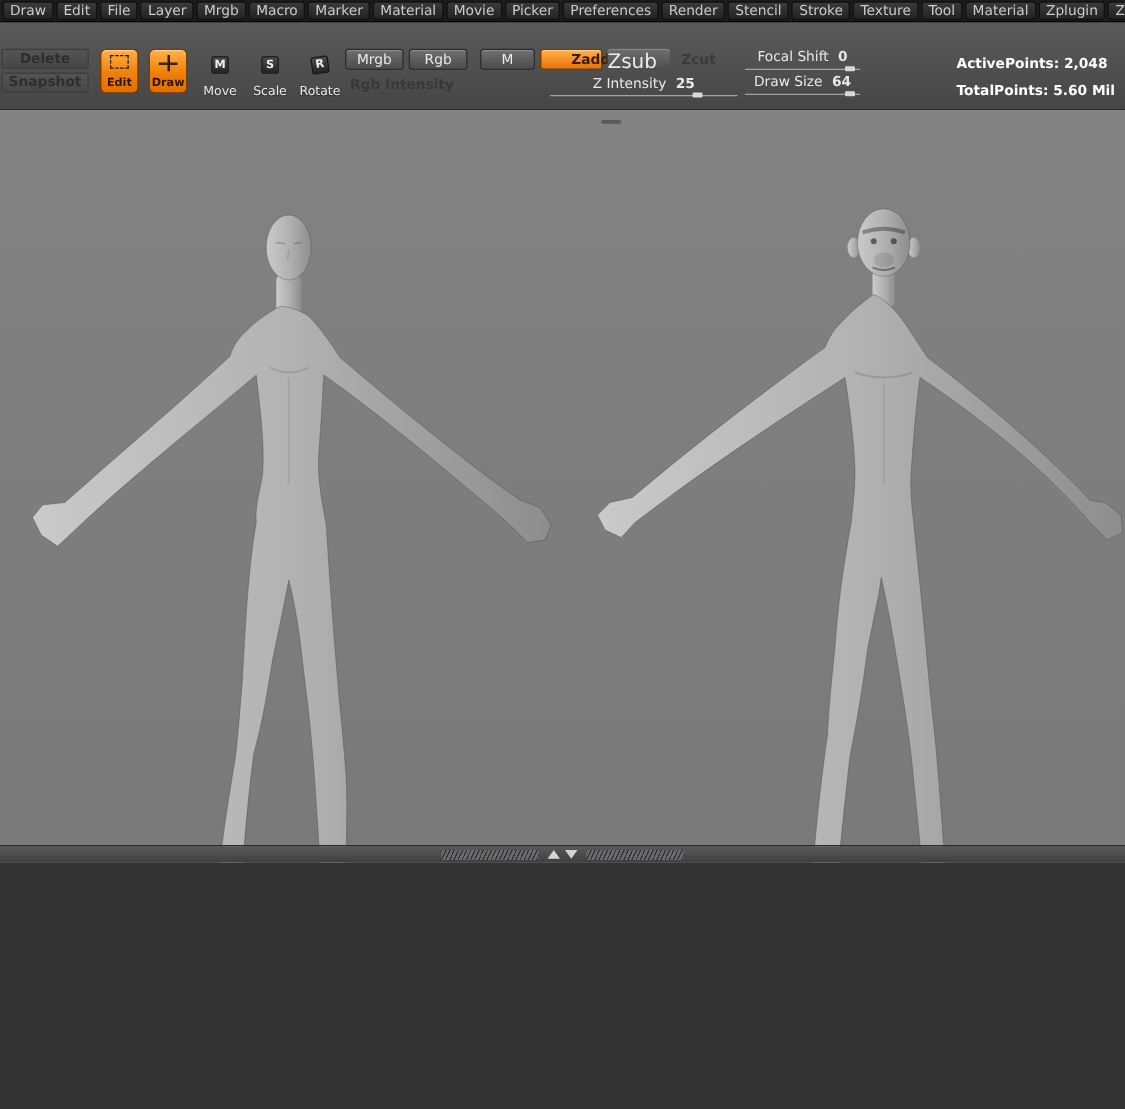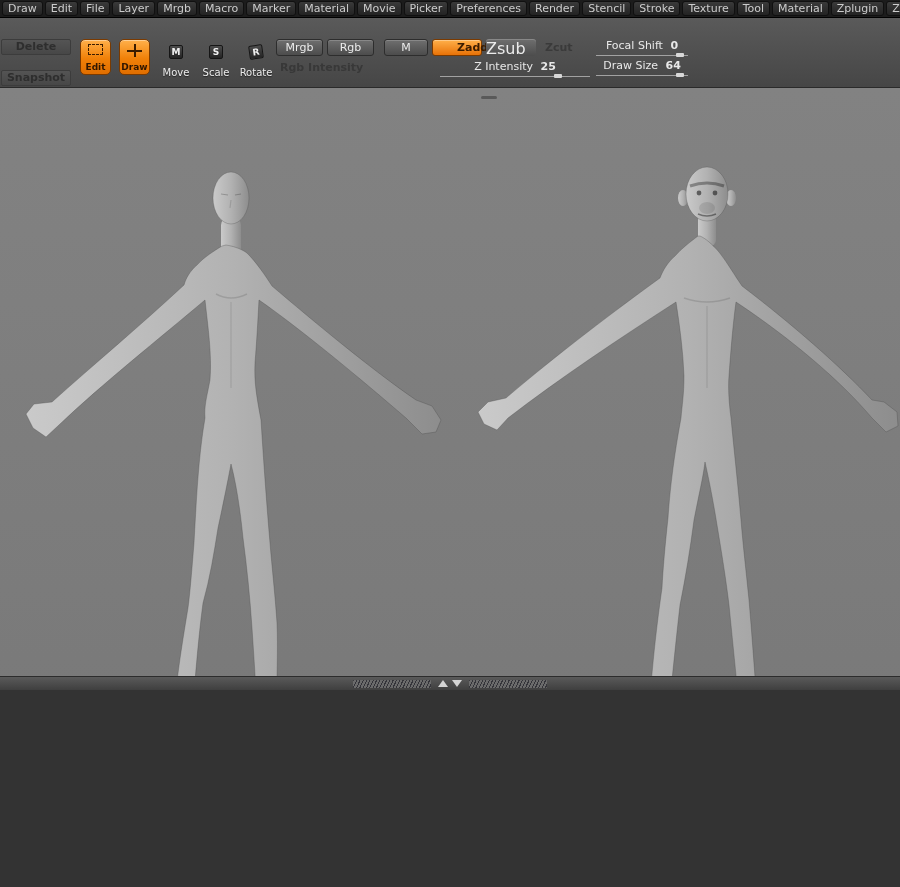--- a/index.html
+++ b/index.html
@@ -31,21 +31,21 @@
   .toolbar * { position:absolute; }
 
   .flat-btn {
     width:70px; height:16px; left:1px;
     background:linear-gradient(#545454,#474747);
     border:1px solid #3c3c3c; border-radius:2px;
     color:#2e2e2e; font-size:11px; font-weight:bold;
     text-align:center; line-height:14px;
   }
   .btn-delete { top:21px; }
-  .btn-snapshot { top:52px; }
+  .btn-snapshot { top:40px; }
 
   .orange-btn {
     width:31px; height:36px; top:21px;
     background:linear-gradient(#ffb04a 0%, #f08008 55%, #e06e00 100%);
     border:1px solid #7a3a00; border-radius:5px;
     box-shadow:inset 0 1px 0 rgba(255,255,255,.4);
     display:flex; flex-direction:column; align-items:center; justify-content:space-between;
     padding:4px 2px 2px;
   }
   .orange-btn > * { position:static; }
@@ -210,20 +210,24 @@
       <span class="lbl">Focal Shift</span>
       <span class="val">0</span>
       <span class="handle"></span>
     </div>
     <div class="slider sl-draw">
       <span class="lbl">Draw Size</span>
       <span class="val">64</span>
       <span class="handle"></span>
     </div>
 
+    <div class="points">
+      <div>ActivePoints: 2,048</div>
+      <div>TotalPoints: 5.60 Mil</div>
+    </div>
   </div>
 
   <div class="canvas">
     <svg viewBox="0 0 900 785">
       <defs>
         <linearGradient id="gb" x1="0" y1="0" x2="1" y2="0">
           <stop offset="0" stop-color="#cacaca"></stop>
           <stop offset="0.5" stop-color="#b2b2b2"></stop>
           <stop offset="1" stop-color="#8d8d8d"></stop>
         </linearGradient>

